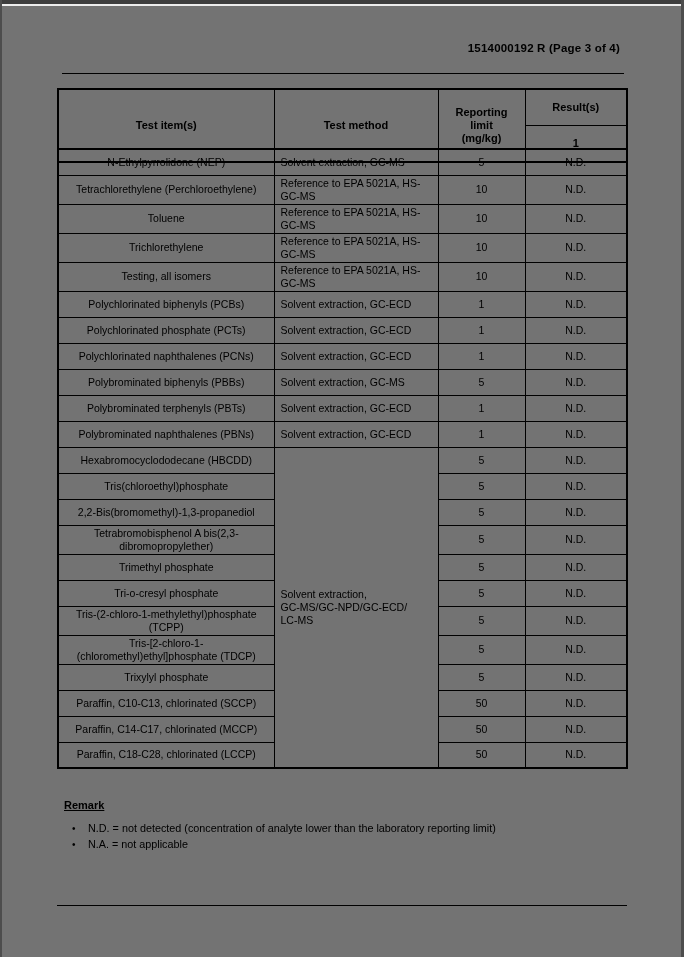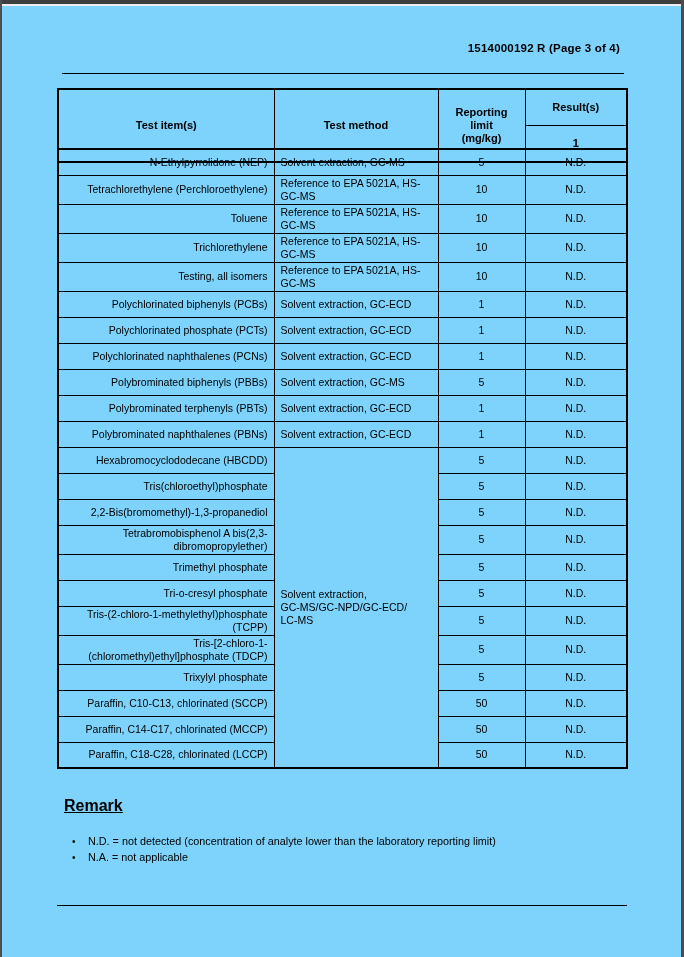--- a/index.html
+++ b/index.html
@@ -5,21 +5,21 @@
   * { margin: 0; padding: 0; box-sizing: border-box; }
   html, body { background: #ffffff; }
   body {
     font-family: "Liberation Sans", "DejaVu Sans", sans-serif;
     color: #000;
   }
   .page {
     position: relative;
     width: 684px;
     height: 957px;
-    background: #7dd3fc;
+    background: #737373;
     overflow: hidden;
   }
   
   .frame-top   { position: absolute; top: 0; left: 0; width: 684px; height: 4px; background: #3e3e3e; }
   .frame-top-light { position: absolute; top: 4px; left: 0; width: 684px; height: 2px; background: #ededed; }
   .frame-left  { position: absolute; top: 0; left: 0; width: 2px; height: 957px; background: #4d4d4d; }
   .frame-right { position: absolute; top: 0; right: 0; width: 3px; height: 957px; background: #4d4d4d; }
 
   .doc-header {
     position: absolute;
@@ -54,36 +54,36 @@
     overflow: hidden;
   }
   .header-table td {
     font-weight: bold;
     font-size: 11px;
     text-align: center;
     height: 25px;
     padding: 11px 3px;
   }
   .body-table td { height: 26px; }
-  .cell-item   { text-align: right; margin-top: 8px; }
+  .cell-item   { text-align: center; margin-top: 8px; }
   .cell-method { text-align: left; margin-left: 8px; }
   .cell-center { text-align: center; }
   .pre-line { white-space: pre-line; }
 
   .remark {
     position: absolute;
     top: 798px; left: 64px; width: 556px;
     font-size: 10.8px;
     line-height: 15px;
   }
   .remark-title {
     font-weight: bold;
     text-decoration: underline;
-    margin-bottom: 21px;
-    font-size: 16px;
+    margin-bottom: 8px;
+    font-size: 11px;
   }
   .remark-list { list-style: none; }
   .remark-list li {
     position: relative;
     padding-left: 24px;
     margin-top: 1px;
   }
   .remark-list li .bullet {
     position: absolute;
     left: 8px; top: 0;

